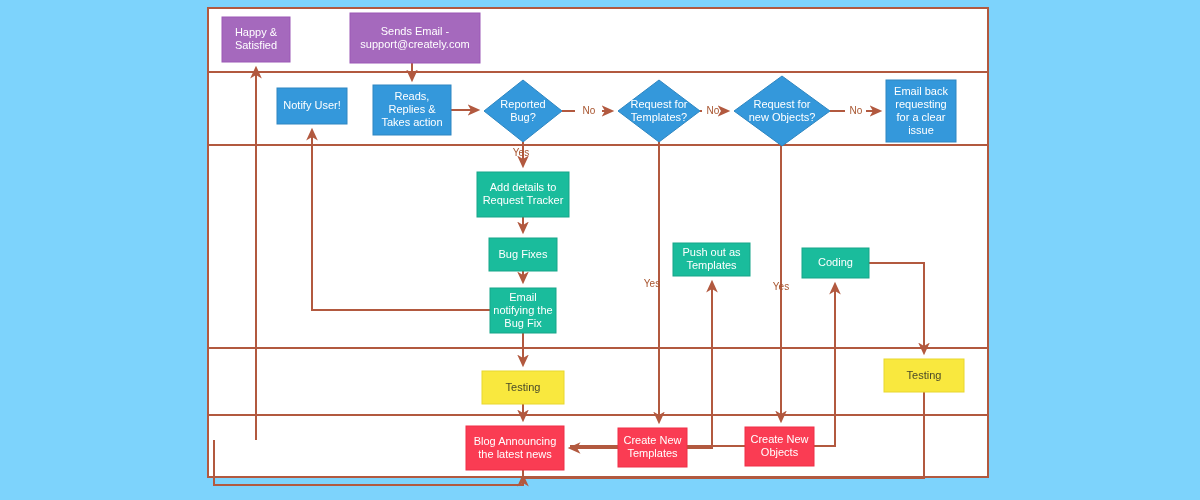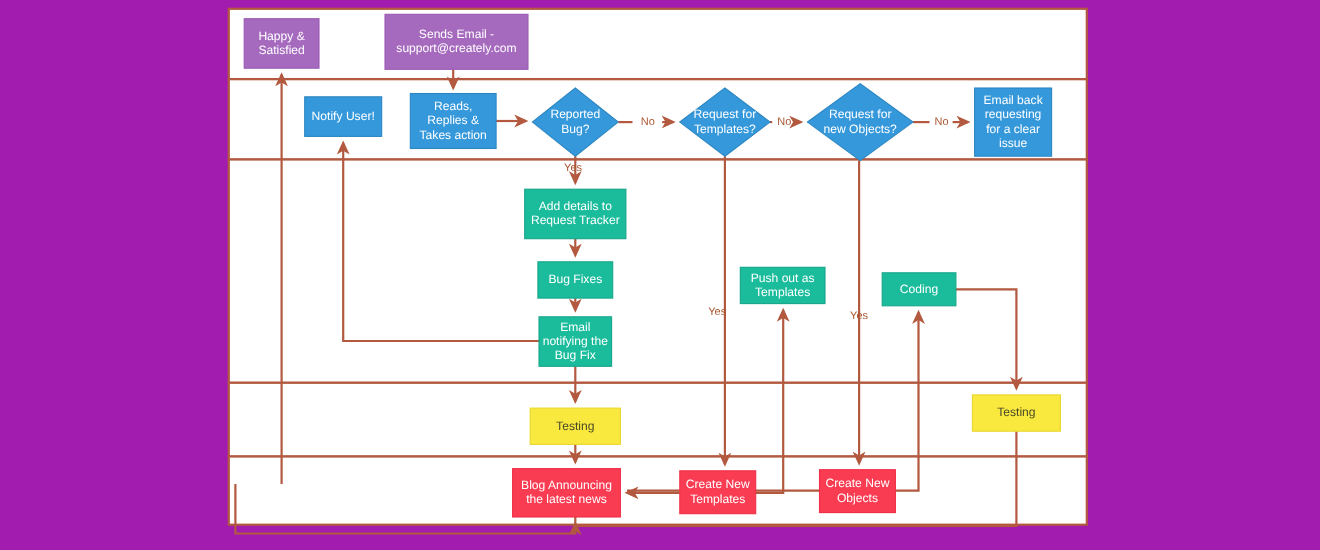--- a/index.html
+++ b/index.html
@@ -5,21 +5,21 @@
   html, body {
     margin: 0;
     padding: 0;
     background: #ffffff;
     font-family: "Liberation Sans", sans-serif;
   }
   #canvas {
     position: relative;
     width: 1200px;
     height: 500px;
-    background: #a21caf;
+    background: #7dd3fc;
     overflow: hidden;
   }
   svg#flow {
     position: absolute;
     left: 0;
     top: 0;
     width: 1200px;
     height: 500px;
   }
   .lane-rect {

